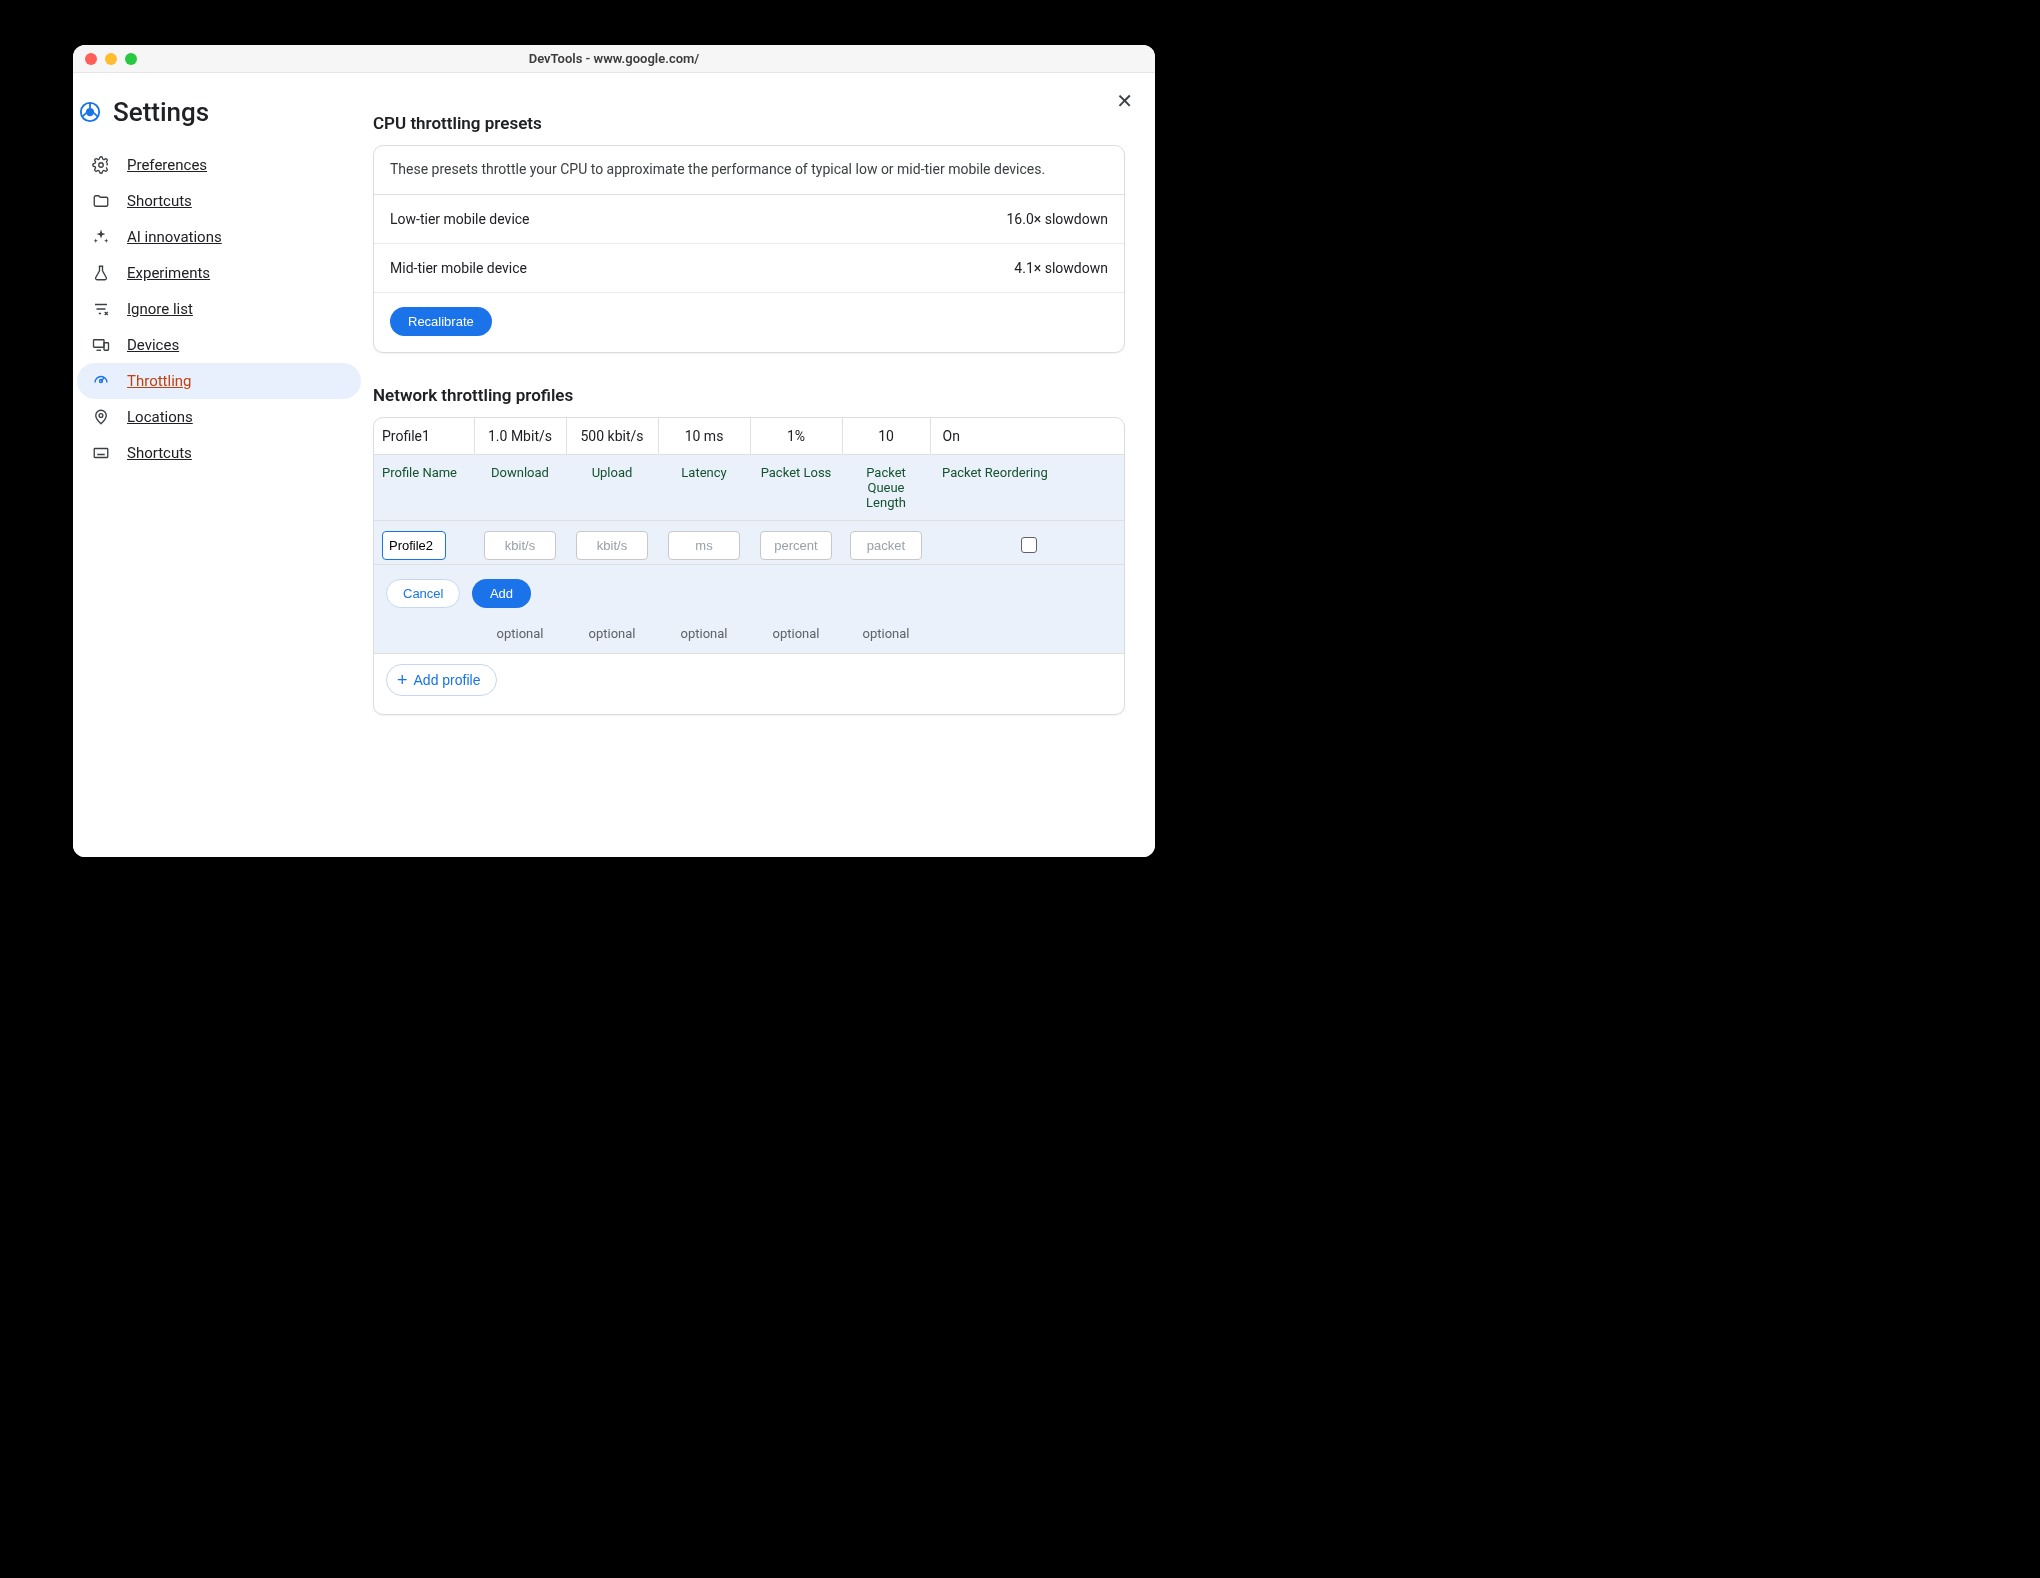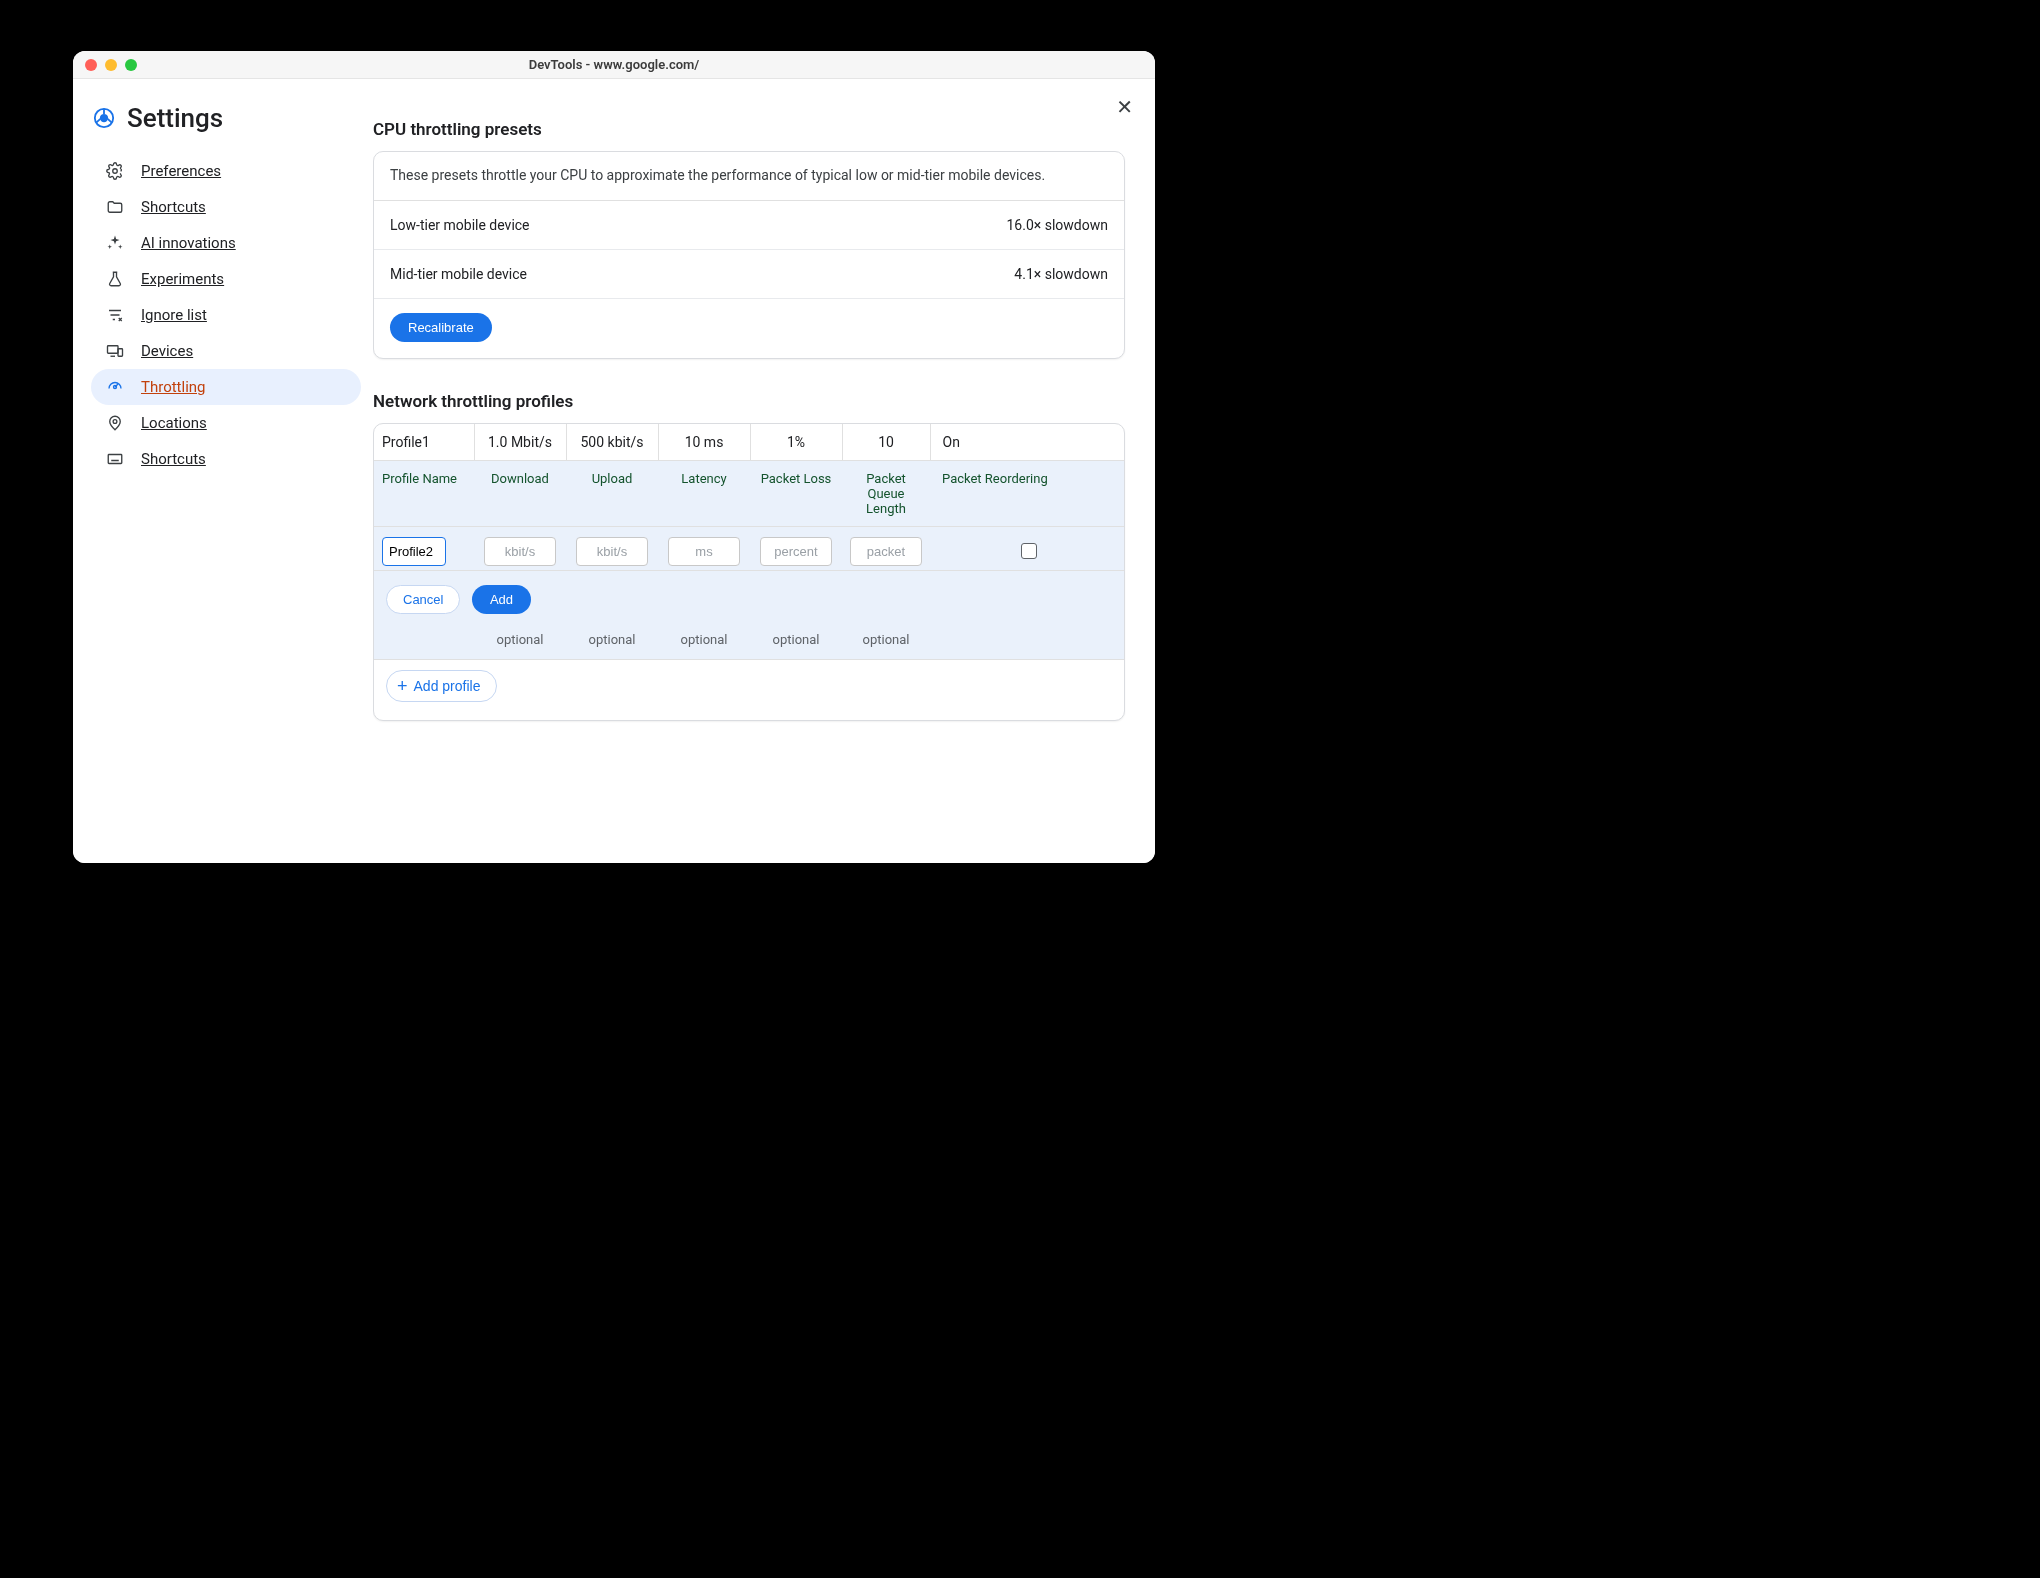--- a/index.html
+++ b/index.html
@@ -6,21 +6,21 @@
   body {
     background: #000;
     font-family: -apple-system, BlinkMacSystemFont, "Segoe UI", Roboto, Helvetica, Arial, sans-serif;
     width: 1224px;
     height: 947px;
     position: relative;
   }
   .window {
     position: absolute;
     left: 73px;
-    top: 51px;
+    top: 45px;
     width: 1082px;
     height: 812px;
     background: #fff;
     border-radius: 12px;
     overflow: hidden;
     box-shadow: 0 10px 40px rgba(0,0,0,.4);
     display: flex;
     flex-direction: column;
   }
   .titlebar {
@@ -53,21 +53,21 @@
   }
   .close-x {
     position: absolute;
     top: 18px; right: 22px;
     font-size: 20px; color: #3c4043;
     cursor: pointer;
     line-height: 1;
   }
   .sidebar {
     width: 300px;
-    padding: 24px 12px 0 18px;
+    padding: 24px 12px 0 4px;
   }
   .settings-header {
     display: flex; align-items: center; gap: 12px;
     padding: 0 0 14px 2px;
   }
   .chrome-logo {
     width: 22px; height: 22px;
   }
   .settings-header h1 {
     font-size: 26px; font-weight: 500; color: #202124;

